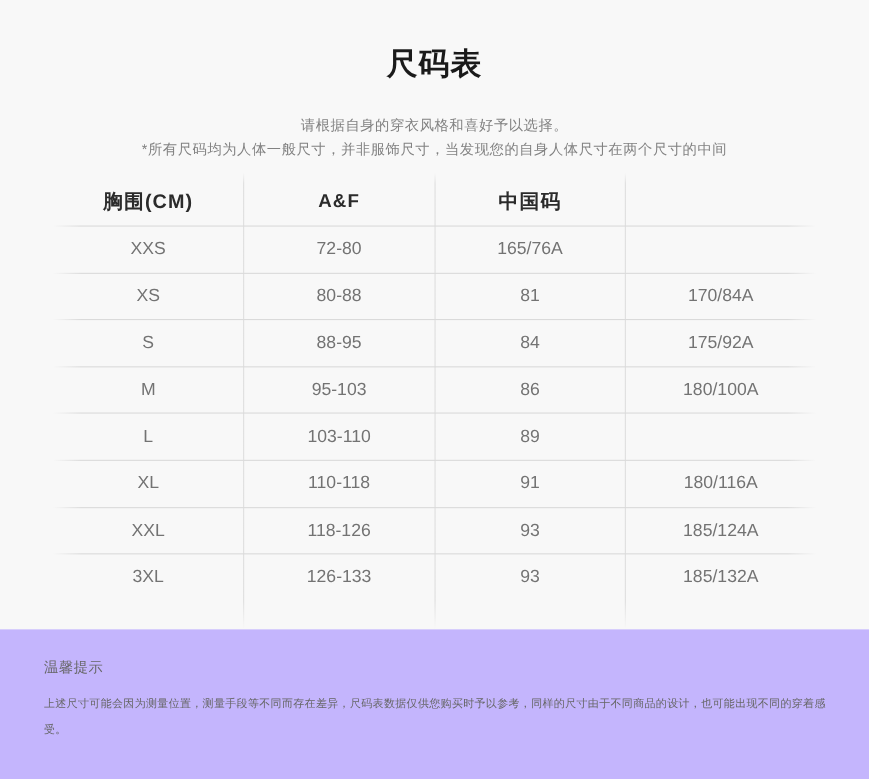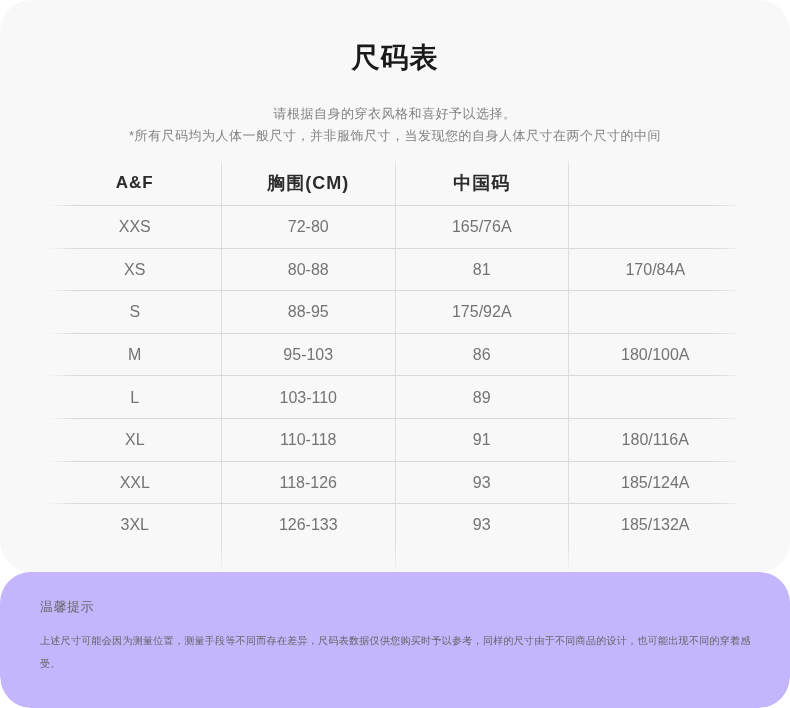--- a/index.html
+++ b/index.html
@@ -1,15 +1,15 @@
 <!DOCTYPE html>
 <html><head>
 <meta charset="utf-8">
 <style>
-  * { margin: 0; padding: 0; box-sizing: border-box; border-radius: 31px; }
+  * { margin: 0; padding: 0; box-sizing: border-box; }
   html, body {
     width: 790px;
     background: #ffffff;
     font-family: "Liberation Sans", "DejaVu Sans", sans-serif;
   }
   .page {
     position: relative;
     width: 790px;
     height: 708px;
     overflow: hidden;
@@ -133,42 +133,43 @@
       <p class="note-line">请根据自身的穿衣风格和喜好予以选择。</p>
       <p class="note-line">*所有尺码均为人体一般尺寸，并非服饰尺寸，当发现您的自身人体尺寸在两个尺寸的中间</p>
     </div>
 
     <div class="size-table">
       <div class="vline v1"></div>
       <div class="vline v2"></div>
       <div class="vline v3"></div>
 
       <div class="trow thead">
+        <div class="cell">胸围(CM)</div>
         <div class="cell af-col">A&amp;F</div>
-        <div class="cell">胸围(CM)</div>
         <div class="cell">中国码</div>
       </div>
 
       <div id="rows-container">
         <div class="trow">
           <div class="cell size-col">XXS</div>
           <div class="cell">72-80</div>
           <div class="cell">165/76A</div>
         </div>
 
         <div class="trow">
           <div class="cell size-col">XS</div>
           <div class="cell">80-88</div>
           <div class="cell">81</div>
           <div class="cell">170/84A</div>
         </div>
 
         <div class="trow">
           <div class="cell size-col">S</div>
           <div class="cell">88-95</div>
+          <div class="cell">84</div>
           <div class="cell">175/92A</div>
         </div>
 
         <div class="trow">
           <div class="cell size-col">M</div>
           <div class="cell">95-103</div>
           <div class="cell">86</div>
           <div class="cell">180/100A</div>
         </div>
 

